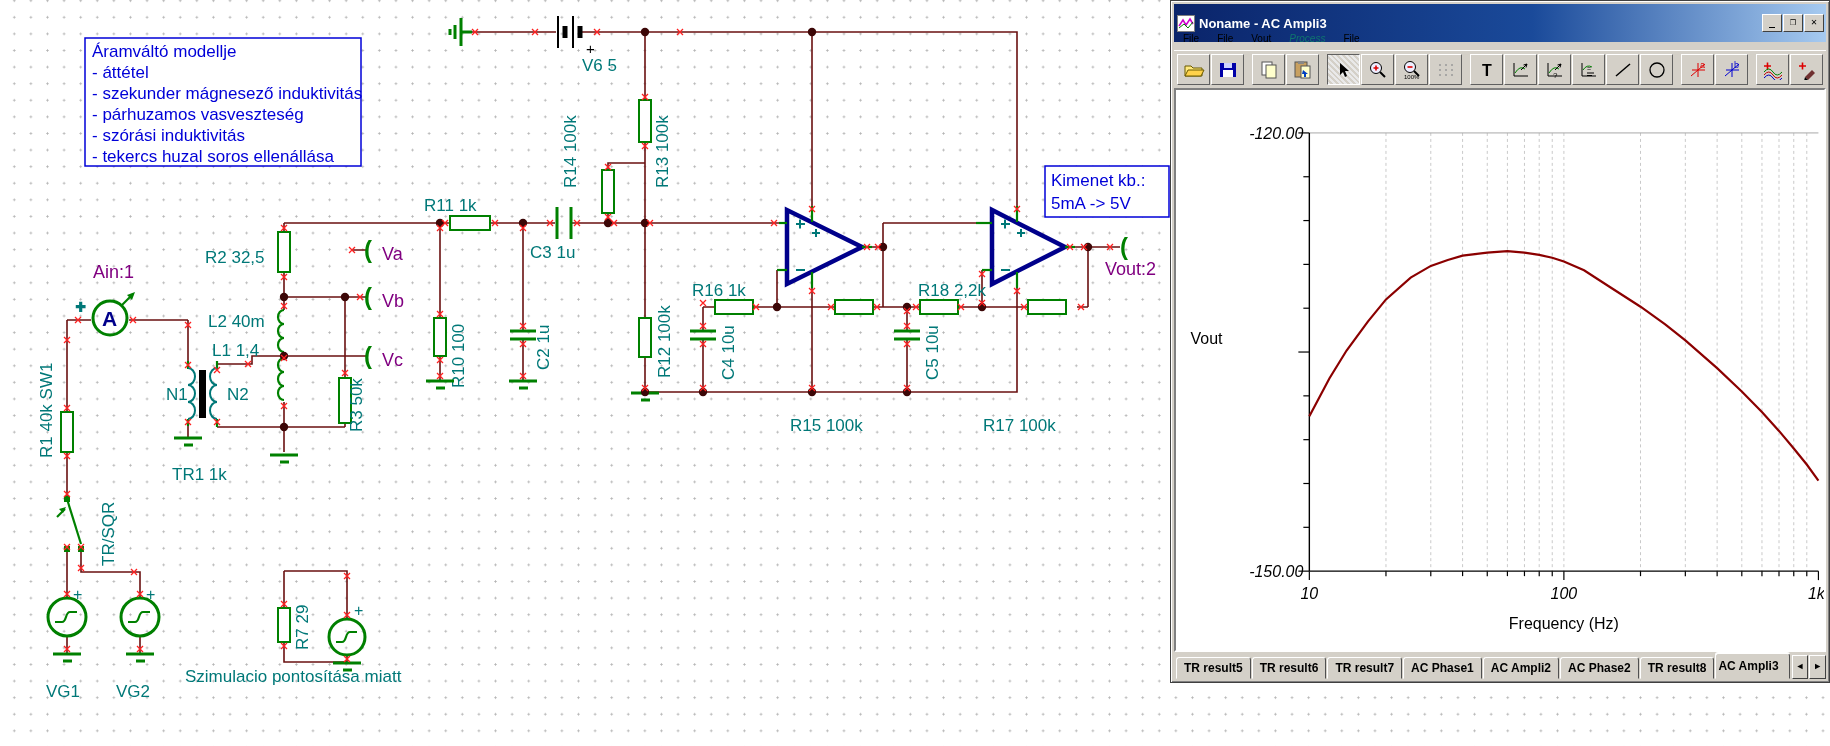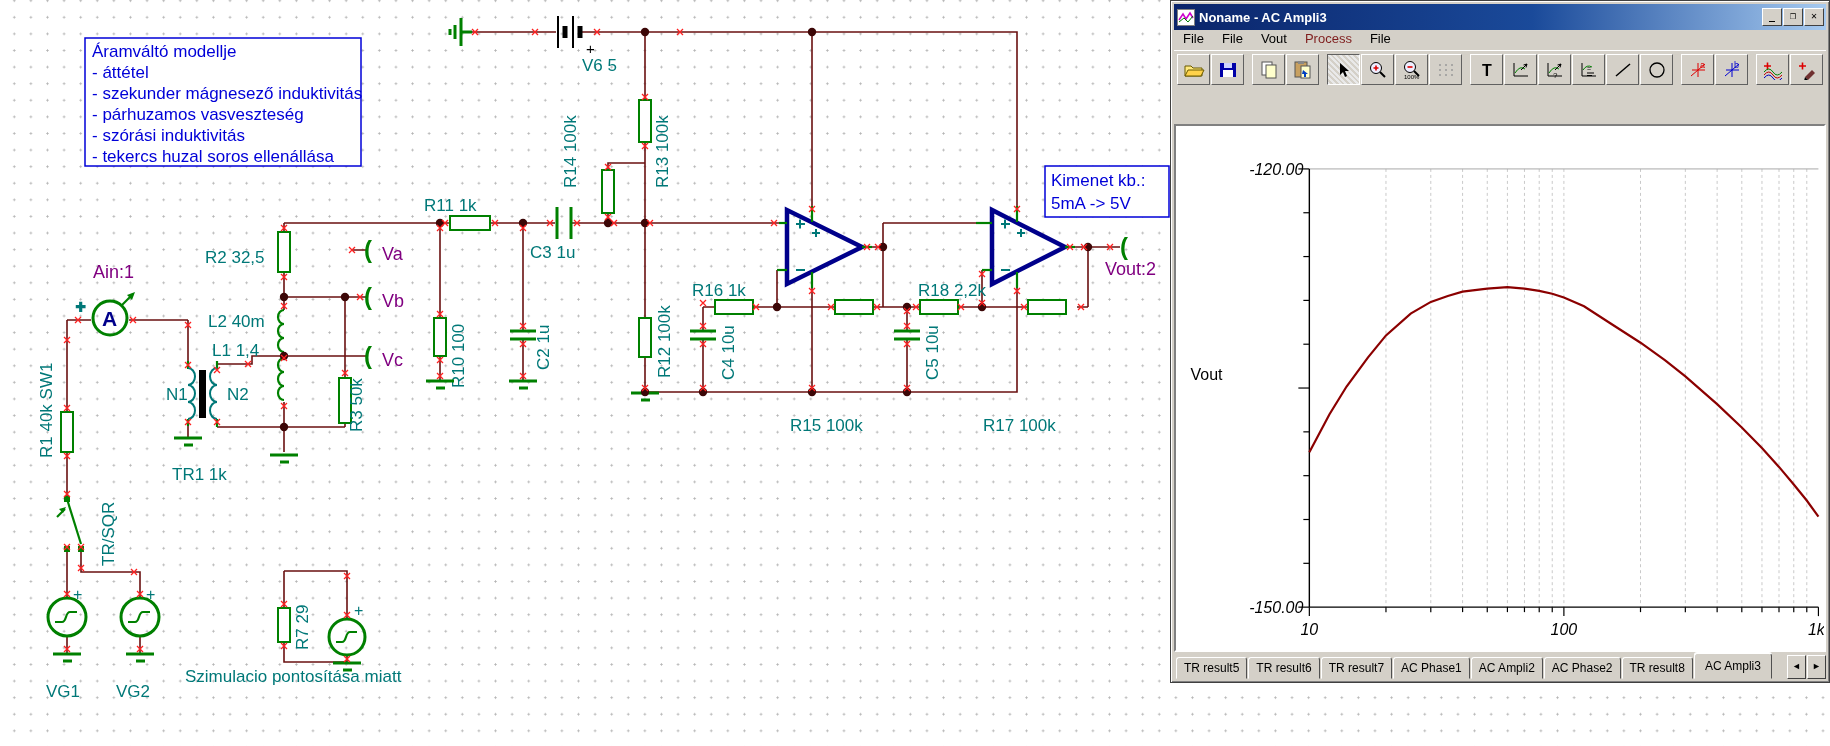--- a/index.html
+++ b/index.html
@@ -18,48 +18,48 @@
   .grnthick{stroke:#008000;stroke-width:3;fill:none;}
   .comp{fill:#ffffff;stroke:#008000;stroke-width:2;}
   .opamp{fill:none;stroke:#00008b;stroke-width:4.5;}
   .teal{stroke:#007878;stroke-width:2;fill:none;}
   .term{fill:#008000;font-size:24px;font-weight:bold;}
 
   
   #win{position:absolute;left:1170px;top:0;width:658px;height:681px;
     background:#d4d0c8;border:1px solid #404040;
     box-shadow:inset 1px 1px 0 #fff, inset -1px -1px 0 #808080;}
-  #titlebar{position:absolute;left:3px;top:3px;right:3px;height:26px;
+  #titlebar{position:absolute;left:3px;top:3px;right:3px;height:38px;
     background:linear-gradient(90deg,#0a246a,#1a4a9a 55%,#a6caf0);
     display:flex;align-items:center;color:#fff;font-size:13px;font-weight:bold;padding:0 2px;}
   #titlebar .ticon{width:16px;height:15px;background:#fff;border:1px solid #808080;margin:0 4px 0 1px;flex:0 0 auto;}
   #titlebar .tspace{flex:1;}
   .winbtn{width:18px;height:16px;background:#d4d0c8;border:1px solid;border-color:#fff #404040 #404040 #fff;
     font-size:10px;line-height:13px;text-align:center;color:#000;font-weight:bold;margin-left:1px;font-family:"DejaVu Sans Mono",monospace;}
-  #menubar{position:absolute;left:3px;top:26px;right:3px;height:23px;display:flex;align-items:center;font-size:13px;color:#000;}
+  #menubar{position:absolute;left:3px;top:26px;right:3px;height:23px;display:flex;align-items:center;font-size:10px;color:#000;}
   .menuitem{padding:3px 9px;}
-  .menuitem.disabled{color:#7f1d1d;}
+  .menuitem.disabled{color:#0f766e;font-style:italic;}
   #toolbar{position:absolute;left:3px;top:49px;right:3px;height:37px;border-top:1px solid #fff;display:flex;align-items:center;padding-left:3px;}
   .tbtn{width:31px;height:29px;background:#d4d0c8;border:1px solid;border-color:#fff #606060 #606060 #fff;
     display:flex;align-items:center;justify-content:center;margin-right:1px;flex:0 0 auto;}
   .tbtn.pressed{border-color:#606060 #fff #fff #606060;
     background-image:repeating-linear-gradient(45deg,#e9e9e9 0 2px,#d4d0c8 2px 4px);}
   .tbtn.grp{margin-left:7px;}
   .tbar-space{flex:1;}
 
   #client{position:absolute;left:3px;top:87px;right:3px;bottom:30px;background:#fff;
-    border:2px solid;border-color:#808080 #fff #fff #808080;margin-top:36px;}
+    border:2px solid;border-color:#808080 #fff #fff #808080;}
   #chart-svg{width:648px;height:560px;display:block;}
   .axisnum{font-size:16px;font-style:italic;fill:#000;}
   .axislab{font-size:16px;fill:#000;}
 
   #tabbar{position:absolute;left:3px;bottom:3px;right:3px;height:26px;background:#d4d0c8;display:flex;align-items:flex-end;padding-left:2px;}
   .tab{font-size:12px;color:#000;background:#d4d0c8;border:1px solid;border-color:#fff #505050 #d4d0c8 #fff;
-    border-radius:3px 3px 0 0;padding:3px 7px 4px 7px;margin-right:1px;height:13px;white-space:nowrap;}
-  .tab.active{padding:5px 10px 5px 10px;height:14px;position:relative;box-shadow:0 -1px 0 #fff;}
+    border-radius:3px 3px 0 0;padding:3px 7px 4px 7px;margin-right:1px;height:13px;white-space:nowrap;font-weight:bold;}
+  .tab.active{padding:5px 10px 5px 2px;height:14px;position:relative;box-shadow:0 -1px 0 #fff;}
   .tabspacer{flex:1;}
   .tabscroll{width:17px;height:22px;background:#d4d0c8;border:1px solid;border-color:#fff #404040 #404040 #fff;
     font-size:9px;text-align:center;line-height:20px;margin-left:1px;}
 </style>
 </head>
 <body>
 
 <div id="stage">
   <div id="canvas"></div>
 

